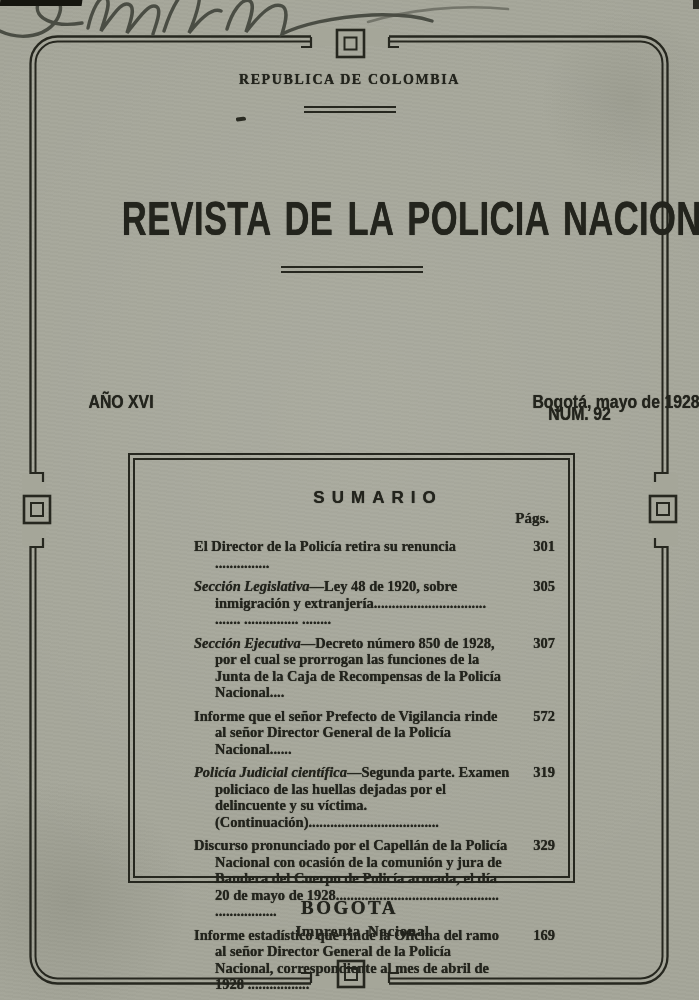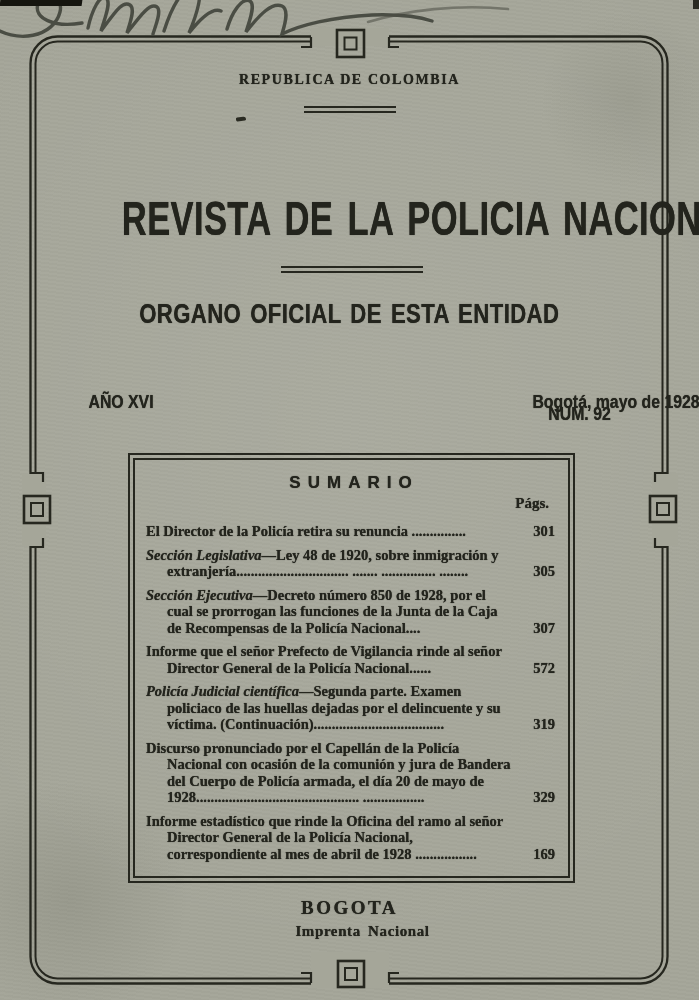--- a/index.html
+++ b/index.html
@@ -37,26 +37,26 @@
   .edition{position:absolute;top:392px;left:0;width:699px;height:28px;
            font-family:"Liberation Sans",sans-serif;font-weight:bold;font-size:18px;}
   .edition .yr{position:absolute;left:84px;top:0;}
   .edition .dt{position:absolute;left:12px;width:699px;text-align:right;top:0;}
   .edition .nm{position:absolute;right:84px;top:12px;}
   .edition .cond{transform:scaleX(0.88);}
 
   .sumario-box{position:absolute;left:128px;top:453px;width:447px;height:430px;
                border:2.5px solid #26271f;box-sizing:border-box;}
   .sumario-inner{position:absolute;inset:3px;border:2px solid #26271f;}
-  .sumario-content{position:absolute;inset:0;padding:15px 13px 0 11px;font-size:14.5px;font-weight:bold;line-height:16.5px;}
+  .sumario-content{position:absolute;inset:0;padding:30px 13px 0 11px;font-size:14.5px;font-weight:bold;line-height:16.5px;margin-left:48px;}
   .sumario-title{text-align:center;font-family:"Liberation Sans",sans-serif;font-size:17px;
                  letter-spacing:7px;padding-left:7px;}
   .pags{text-align:right;margin-top:3px;font-size:15px;padding-right:6px;}
   .entries{margin-top:12px;}
-  .entry{display:flex;align-items:flex-end;margin-bottom:7px;gap:8px;}
+  .entry{display:flex;margin-bottom:7px;gap:8px;}
   .entry-text{flex:1;padding-left:21px;text-indent:-21px;}
   .entry-text i{font-style:italic;}
   .entry-page{margin-left:5px;width:30px;text-align:right;}
 
   .city{top:897px;font-size:19px;font-weight:bold;letter-spacing:2.5px;}
   .printer{top:923px;font-size:15px;font-weight:bold;letter-spacing:0.6px;word-spacing:3px;margin-left:13px;}
 </style>
 </head>
 <body>
 
@@ -110,21 +110,20 @@
   <div class="scan-nub"></div>
 
   <div class="center country soft">REPUBLICA DE COLOMBIA</div>
   <div class="divider divider-sm"></div>
   <div class="ink-speck"></div>
 
   <h1 class="center main-title soft"><span class="cond">REVISTA DE LA POLICIA NACIONAL</span></h1>
 
   <div class="divider divider-lg"></div>
 
-  <h2 class="center subtitle soft"><span class="cond">ORGANO OFICIAL DE ESTA ENTIDAD</span></h2>
 
   <div class="edition soft">
     <span class="yr"><span class="cond">AÑO XVI</span></span>
     <span class="dt"><span class="cond">Bogotá, mayo de 1928</span></span>
     <span class="nm"><span class="cond">NUM. 92</span></span>
   </div>
 
   <div class="sumario-box">
     <div class="sumario-inner">
       <div class="sumario-content soft">

